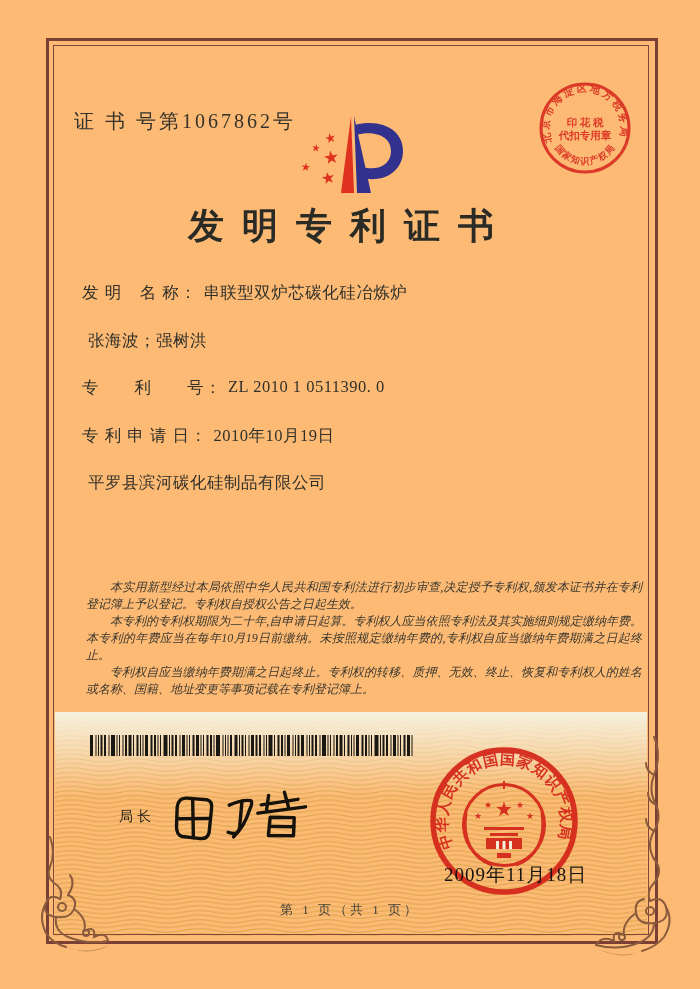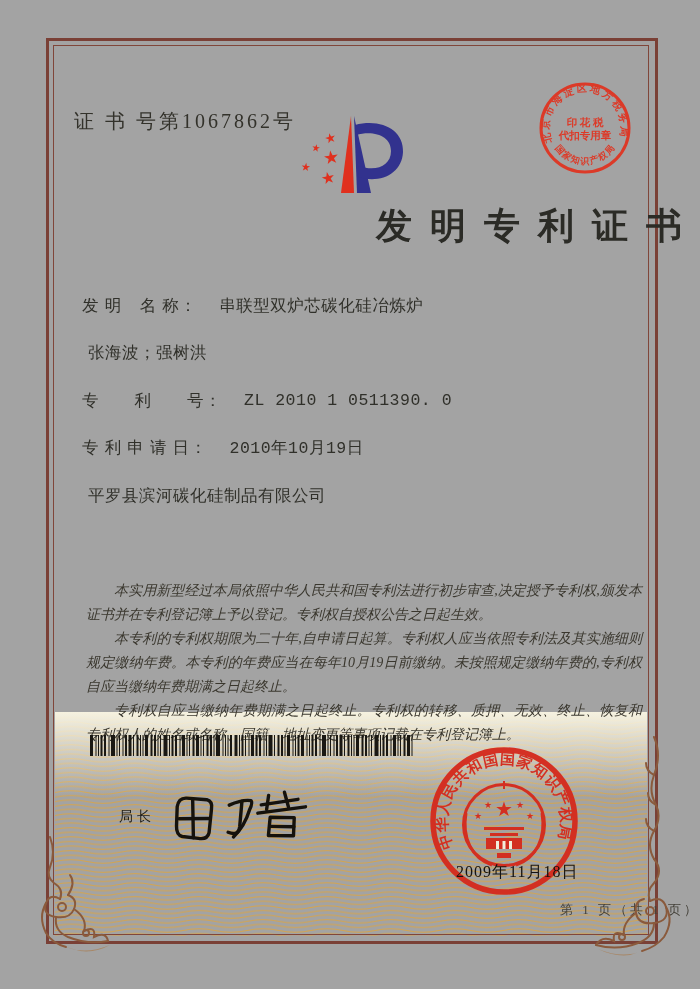--- a/index.html
+++ b/index.html
@@ -1,38 +1,38 @@
 <!DOCTYPE html>
 <html><head>
 <meta charset="utf-8">
 <style>
   html,body{margin:0;padding:0;}
   body{width:700px;height:989px;background:#e9e5d2;font-family:"Liberation Serif","DejaVu Serif",serif;}
-  .page{position:relative;width:700px;height:989px;background:#a3a3a3;overflow:hidden;}
+  .page{position:relative;width:700px;height:989px;background:#fdba74;overflow:hidden;}
   .frame-outer{position:absolute;left:46px;top:38px;width:606px;height:900px;border:3px solid #7a4036;}
   .frame-inner{position:absolute;left:53px;top:45px;width:594px;height:888px;border:1px solid #80463a;}
   .guilloche{position:absolute;left:55px;top:712px;width:592px;height:224px;}
   .cert-number{position:absolute;left:74px;top:108px;font-size:20px;letter-spacing:3px;color:#33322b;}
   .logo{position:absolute;left:294px;top:104px;}
   .tax-stamp{position:absolute;left:537px;top:80px;}
-  .title{position:absolute;left:0;right:0;top:202px;text-align:right;font-size:36px;font-weight:bold;
+  .title{position:absolute;left:0;right:0;top:202px;text-align:center;font-size:36px;font-weight:bold;
          letter-spacing:18px;color:#2b2b26;}
   .fields{position:absolute;left:82px;top:282px;width:540px;}
-  .field-row{height:47.5px;font-size:16.5px;color:#30302a;display:flex;align-items:center;gap:16px;}
+  .field-row{height:47.5px;font-size:16.5px;color:#30302a;display:flex;align-items:flex-start;}
   .field-label{white-space:pre;letter-spacing:1px;}
-  .field-value{white-space:pre;margin-left:6px;letter-spacing:0.5px;font-family:Liberation Mono, monospace;}
-  .body-text{position:absolute;left:86px;top:579px;width:556px;font-size:14px;line-height:24px;
+  .field-value{white-space:pre;margin-left:6px;letter-spacing:0.5px;}
+  .body-text{position:absolute;left:86px;top:579px;width:556px;font-size:12px;line-height:17px;
              color:#3a372e;text-align:justify;font-style:italic;}
   .body-text p{margin:0;text-indent:2em;}
   .barcode{position:absolute;left:90px;top:735px;}
   .sig-label{position:absolute;left:119px;top:808px;font-size:14px;letter-spacing:4px;color:#23211c;}
   .signature{position:absolute;left:166px;top:784px;}
   .seal{position:absolute;left:428px;top:745px;}
-  .seal-date{position:absolute;left:456px;top:862px;font-size:16px;letter-spacing:1px;color:#161310;}
-  .footer{position:absolute;left:0;right:0;top:901px;text-align:right;font-size:13px;
+  .seal-date{position:absolute;left:444px;top:862px;font-size:19px;letter-spacing:1px;color:#161310;}
+  .footer{position:absolute;left:0;right:0;top:901px;text-align:center;font-size:13px;
           letter-spacing:3px;color:#45423a;}
   .ornament-bl{position:absolute;left:36px;top:833px;}
   .ornament-br{position:absolute;left:590px;top:735px;}
   .sr{position:absolute;width:1px;height:1px;overflow:hidden;opacity:0;}
 </style>
 </head>
 <body>
 
 <div class="page">
 

